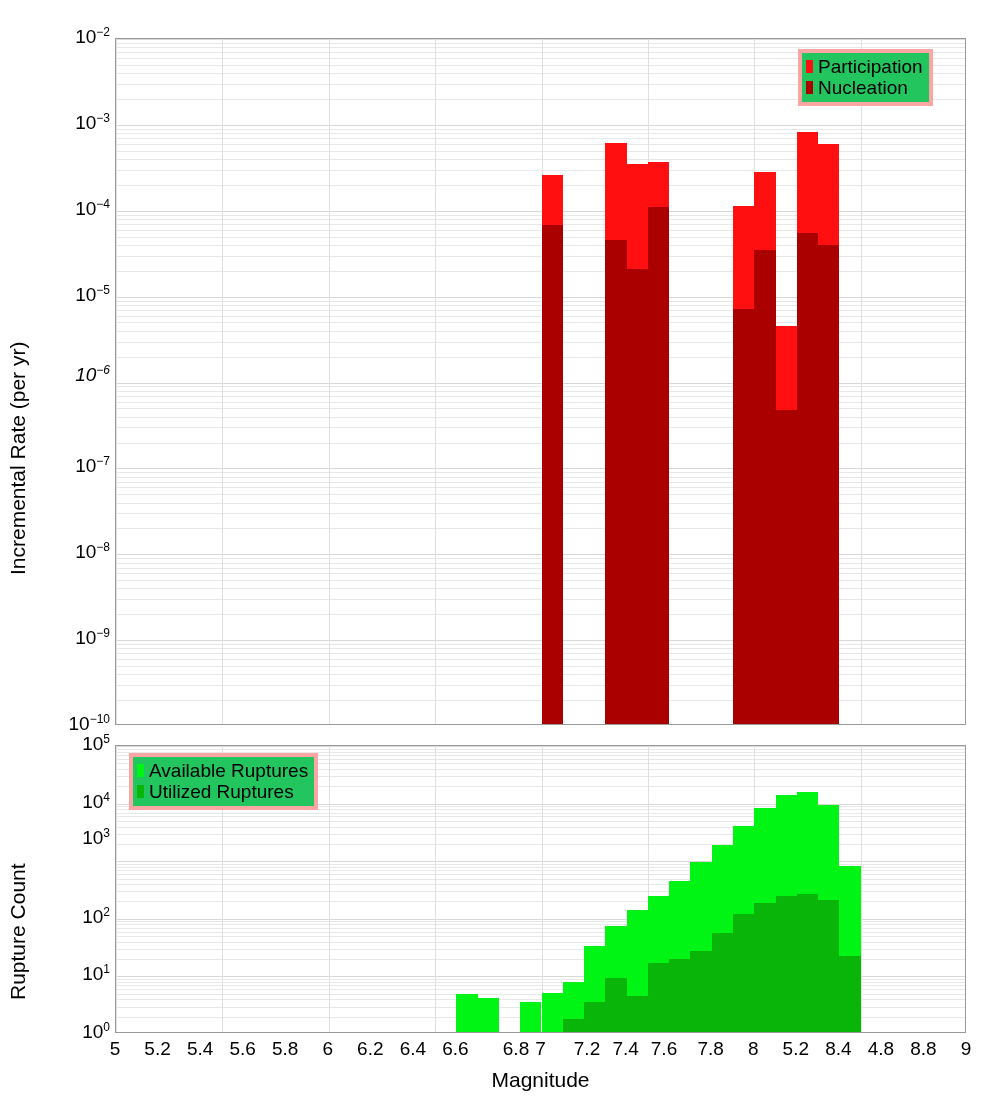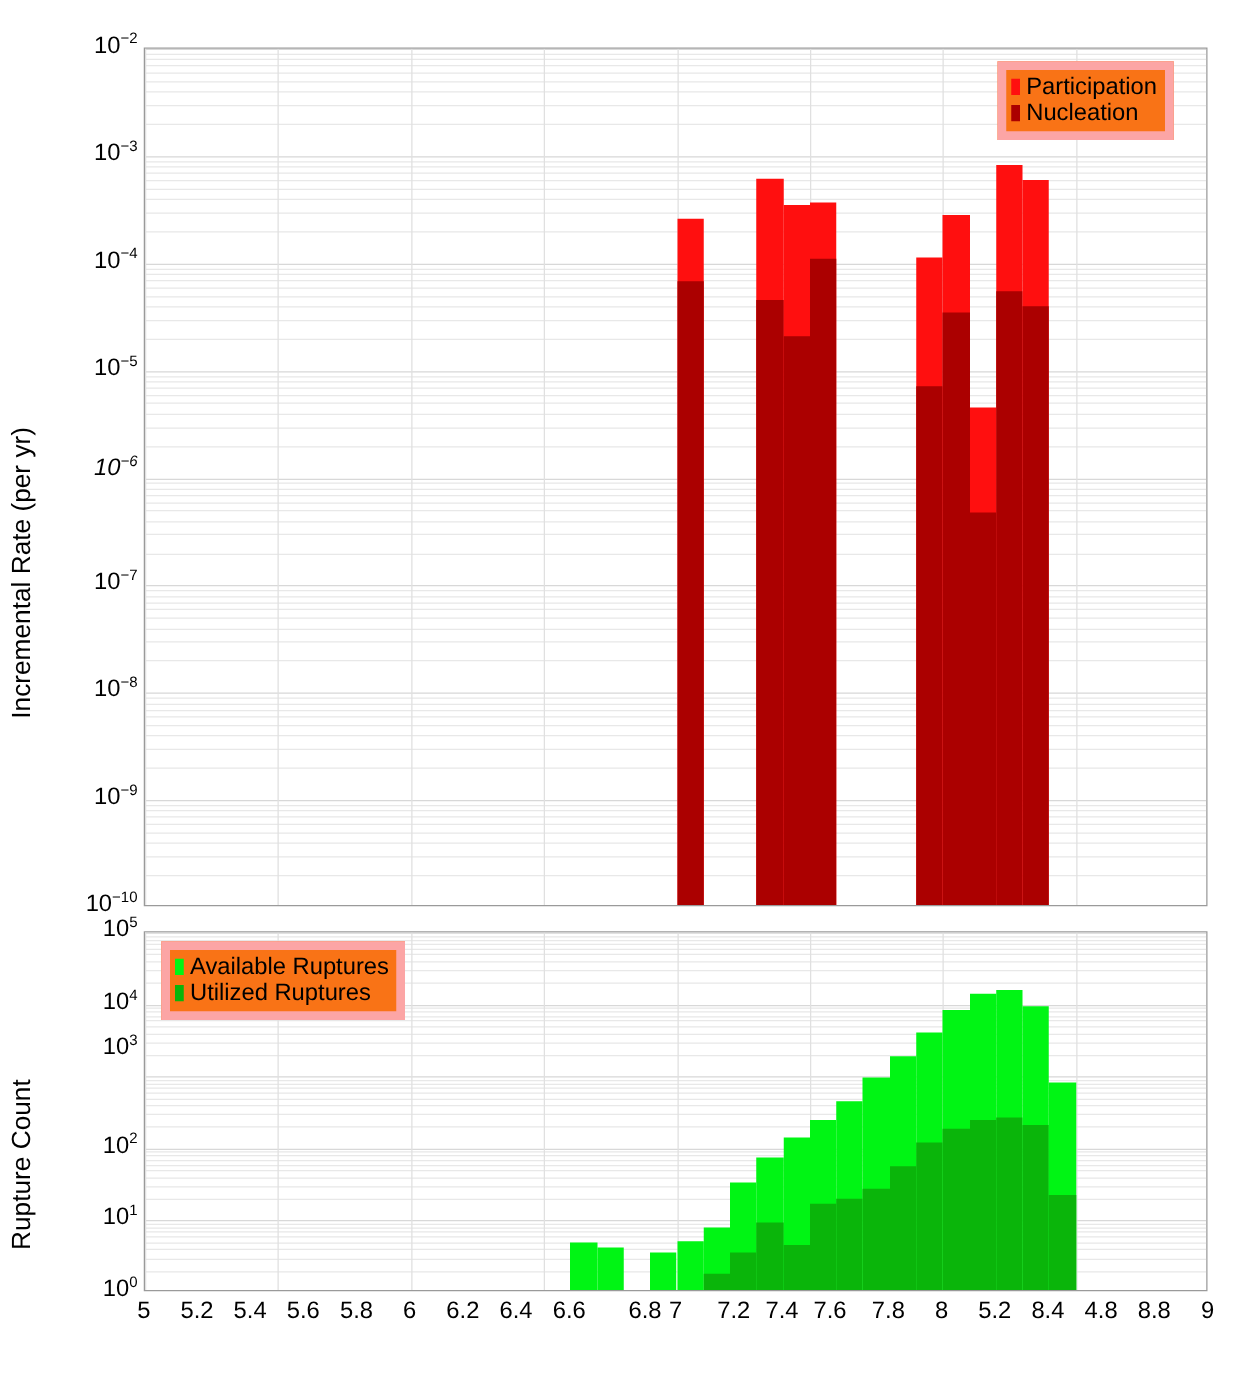--- a/index.html
+++ b/index.html
@@ -132,22 +132,22 @@
   }
   #ylabel-bottom {
     left: 6px;
     top: 1000px;
   }
 
   
   .legend {
     position: absolute;
     box-sizing: border-box;
-    background: #f97316;
-    border: 7px solid #fca5a5;
+    background: #22c55e;
+    border: 4px solid #fca5a5;
     padding: 3px 6px 4px 4px;
     z-index: 30;
   }
   #legend-top {
     left: 798px;
     top: 49px;
   }
   #legend-bottom {
     left: 129px;
     top: 753px;
@@ -435,14 +435,15 @@
       <div class="xtick" style="left: 625.6px;">7.4</div>
       <div class="xtick" style="left: 664px;">7.6</div>
       <div class="xtick" style="left: 710.7px;">7.8</div>
       <div class="xtick" style="left: 753.25px;">8</div>
       <div class="xtick" style="left: 795.8px;">5.2</div>
       <div class="xtick" style="left: 838.35px;">8.4</div>
       <div class="xtick" style="left: 880.9px;">4.8</div>
       <div class="xtick" style="left: 923.45px;">8.8</div>
       <div class="xtick" style="left: 966px;">9</div>
     </div>
+  <div class="axis-title-x">Magnitude</div>
 
 </div>
 
 </body></html>

